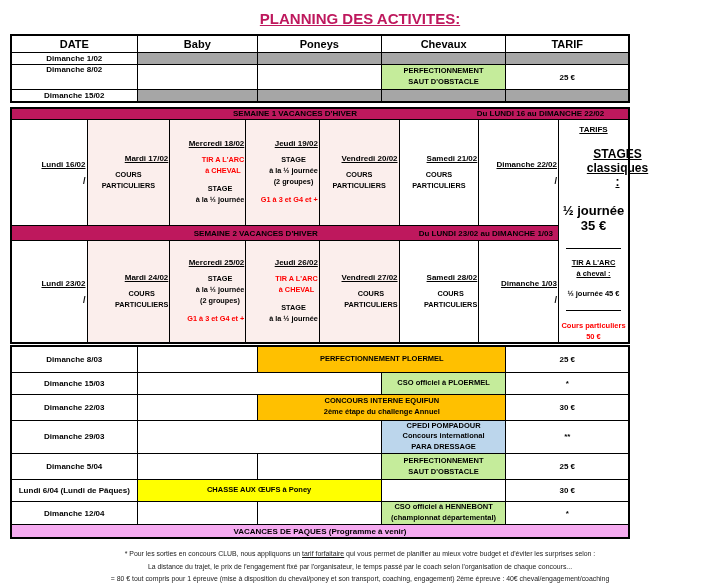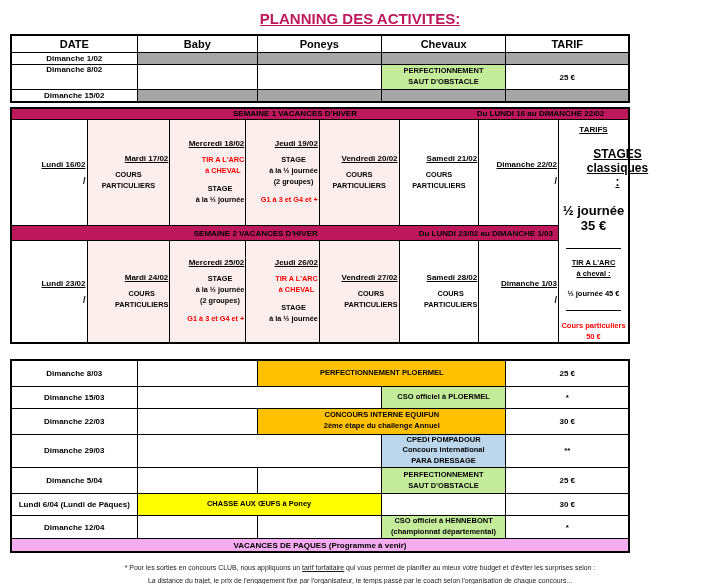--- a/index.html
+++ b/index.html
@@ -36,21 +36,21 @@
   .slash{font-size:9px;font-weight:bold;}
   .tarifs-cell{vertical-align:top;background:#fff;}
   .tarifs-flex{display:flex;flex-direction:column;align-items:center;padding-top:5px;}
   .tf-title{font-size:8px;font-weight:bold;text-decoration:underline;}
   .tf-lbl{font-size:12px;font-weight:bold;text-decoration:underline;margin-top:13px;padding-left:48px;}
   .tf-price{font-size:13px;font-weight:bold;margin-top:14px;}
   .sep{width:80%;border-top:1.5px solid #000;margin-top:15px;}
   .tf-lbl2{font-size:7.5px;font-weight:bold;text-decoration:underline;margin-top:8px;width:70%;line-height:1.5;}
   .tf-price2{font-size:7.5px;font-weight:bold;margin-top:9px;}
   .tf-red{font-size:7.5px;font-weight:bold;color:#FF0000;margin-top:9px;white-space:pre-line;line-height:1.5;}
-  .bottom{margin-top:15px;}
+  .bottom{margin-top:1px;}
   .footer-band{height:12px;font-size:8px;font-weight:bold;background:#F5ABF0;}
   .foot{margin-top:9px;text-align:center;font-size:6.9px;color:#1a1a1a;line-height:1.8;}
   .foot .u{text-decoration:underline;}
 </style>
 </head>
 <body>
 
 <div class="page">
 
   <div class="title">PLANNING DES ACTIVITES:</div>

